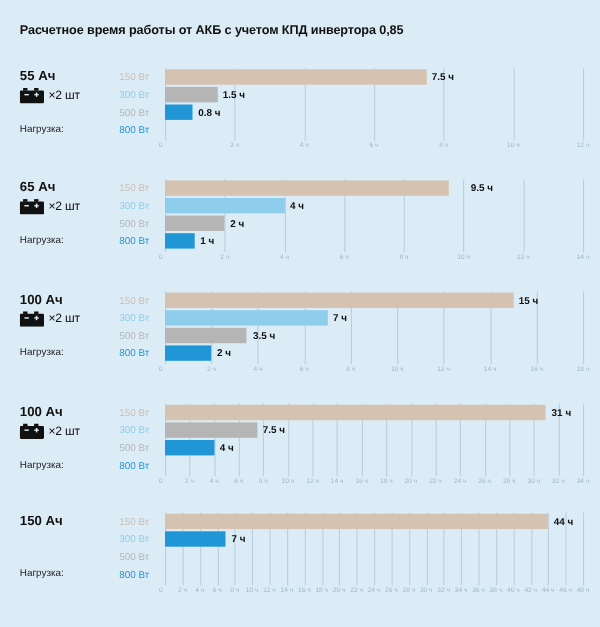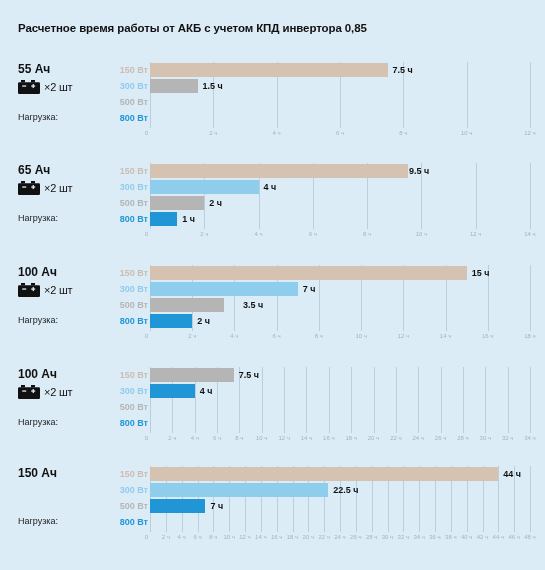--- a/index.html
+++ b/index.html
@@ -77,22 +77,22 @@
   }
   
   .slabels {
     position: absolute;
     left: 96px;
     top: 0;
     width: 52px;
   }
   .slabel {
     font-size: 9px;
-    font-weight: bold;
-    text-align: right;
+    font-weight: normal;
+    text-align: center;
     white-space: nowrap;
     height: 16px;
     line-height: 16px;
   }
   
   .plot {
     position: absolute;
     left: 150px;
     top: 0;
     width: 380px;
@@ -197,20 +197,24 @@
           </div>
           <div class="bars">
             <div class="barrow">
               <div class="bar" style="width: 237.5px; background: rgb(214, 194, 176);"></div>
               <div class="bval" style="left: 242.5px;">7.5 ч</div>
             </div>
             <div class="barrow">
               <div class="bar" style="width: 47.5px; background: rgb(181, 181, 181);"></div>
               <div class="bval" style="left: 52.5px;">1.5 ч</div>
             </div>
+            <div class="barrow">
+              <div class="bar" style="width: 25.3333px; background: rgb(33, 150, 214);"></div>
+              <div class="bval" style="left: 30.3333px;">0.8 ч</div>
+            </div>
           </div>
           <div class="axis" style="top: 65px;">
             <div class="tick zero" style="left: 0px;">0</div>
             <div class="tick" style="left: 63.3333px;">2 ч</div>
             <div class="tick" style="left: 126.667px;">4 ч</div>
             <div class="tick" style="left: 190px;">6 ч</div>
             <div class="tick" style="left: 253.333px;">8 ч</div>
             <div class="tick" style="left: 316.667px;">10 ч</div>
             <div class="tick" style="left: 380px;">12 ч</div>
           </div>
@@ -247,21 +251,21 @@
             <div class="gridline" style="left: 108.571px; height: 66px;"></div>
             <div class="gridline" style="left: 162.857px; height: 66px;"></div>
             <div class="gridline" style="left: 217.143px; height: 66px;"></div>
             <div class="gridline" style="left: 271.429px; height: 66px;"></div>
             <div class="gridline" style="left: 325.714px; height: 66px;"></div>
             <div class="gridline" style="left: 380px; height: 66px;"></div>
           </div>
           <div class="bars">
             <div class="barrow">
               <div class="bar" style="width: 257.857px; background: rgb(214, 194, 176);"></div>
-              <div class="bval" style="left: 259px;">9.5 ч</div>
+              <div class="bval" style="left: 278px;">9.5 ч</div>
             </div>
             <div class="barrow">
               <div class="bar" style="width: 108.571px; background: rgb(142, 205, 235);"></div>
               <div class="bval" style="left: 113.571px;">4 ч</div>
             </div>
             <div class="barrow">
               <div class="bar" style="width: 54.2857px; background: rgb(181, 181, 181);"></div>
               <div class="bval" style="left: 59.2857px;">2 ч</div>
             </div>
             <div class="barrow">
@@ -322,21 +326,21 @@
             <div class="barrow">
               <div class="bar" style="width: 316.667px; background: rgb(214, 194, 176);"></div>
               <div class="bval" style="left: 321.667px;">15 ч</div>
             </div>
             <div class="barrow">
               <div class="bar" style="width: 147.778px; background: rgb(142, 205, 235);"></div>
               <div class="bval" style="left: 152.778px;">7 ч</div>
             </div>
             <div class="barrow">
               <div class="bar" style="width: 73.8889px; background: rgb(181, 181, 181);"></div>
-              <div class="bval" style="left: 93px;">3.5 ч</div>
+              <div class="bval" style="left: 80px;">3.5 ч</div>
             </div>
             <div class="barrow">
               <div class="bar" style="width: 42.2222px; background: rgb(33, 150, 214);"></div>
               <div class="bval" style="left: 47.2222px;">2 ч</div>
             </div>
           </div>
           <div class="axis" style="top: 65px;">
             <div class="tick zero" style="left: 0px;">0</div>
             <div class="tick" style="left: 42.2222px;">2 ч</div>
             <div class="tick" style="left: 84.4444px;">4 ч</div>
@@ -389,20 +393,24 @@
             <div class="gridline" style="left: 223.529px; height: 66px;"></div>
             <div class="gridline" style="left: 245.882px; height: 66px;"></div>
             <div class="gridline" style="left: 268.235px; height: 66px;"></div>
             <div class="gridline" style="left: 290.588px; height: 66px;"></div>
             <div class="gridline" style="left: 312.941px; height: 66px;"></div>
             <div class="gridline" style="left: 335.294px; height: 66px;"></div>
             <div class="gridline" style="left: 357.647px; height: 66px;"></div>
             <div class="gridline" style="left: 380px; height: 66px;"></div>
           </div>
           <div class="bars">
+            <div class="barrow">
+              <div class="bar" style="width: 346.471px; background: rgb(214, 194, 176);"></div>
+              <div class="bval" style="left: 351.471px;">31 ч</div>
+            </div>
             <div class="barrow">
               <div class="bar" style="width: 83.8235px; background: rgb(181, 181, 181);"></div>
               <div class="bval" style="left: 88.8235px;">7.5 ч</div>
             </div>
             <div class="barrow">
               <div class="bar" style="width: 44.7059px; background: rgb(33, 150, 214);"></div>
               <div class="bval" style="left: 49.7059px;">4 ч</div>
             </div>
           </div>
           <div class="axis" style="top: 65px;">
@@ -465,24 +473,20 @@
             <div class="gridline" style="left: 348.333px; height: 66px;"></div>
             <div class="gridline" style="left: 364.167px; height: 66px;"></div>
             <div class="gridline" style="left: 380px; height: 66px;"></div>
           </div>
           <div class="bars">
             <div class="barrow">
               <div class="bar" style="width: 348.333px; background: rgb(214, 194, 176);"></div>
               <div class="bval" style="left: 353.333px;">44 ч</div>
             </div>
             <div class="barrow">
-              <div class="bar" style="width: 178.125px; background: rgb(142, 205, 235);"></div>
-              <div class="bval" style="left: 183.125px;">22.5 ч</div>
-            </div>
-            <div class="barrow">
               <div class="bar" style="width: 55.4167px; background: rgb(33, 150, 214);"></div>
               <div class="bval" style="left: 60.4167px;">7 ч</div>
             </div>
           </div>
           <div class="axis" style="top: 65px;">
             <div class="tick zero" style="left: 0px;">0</div>
             <div class="tick" style="left: 15.8333px;">2 ч</div>
             <div class="tick" style="left: 31.6667px;">4 ч</div>
             <div class="tick" style="left: 47.5px;">6 ч</div>
             <div class="tick" style="left: 63.3333px;">8 ч</div>

